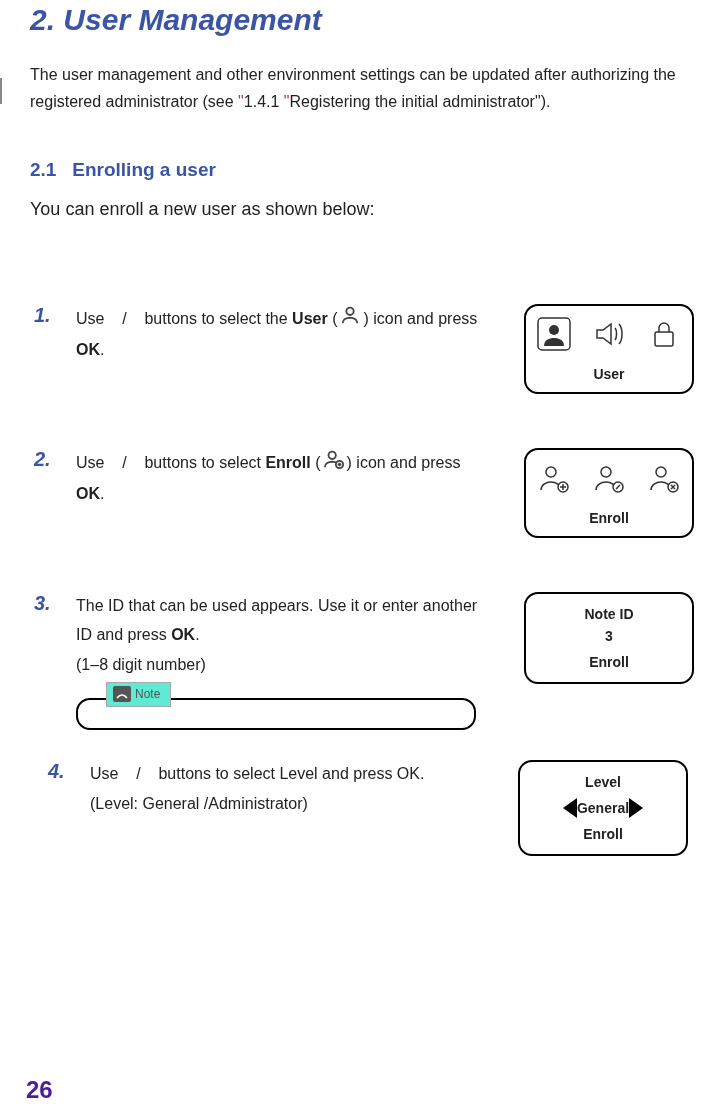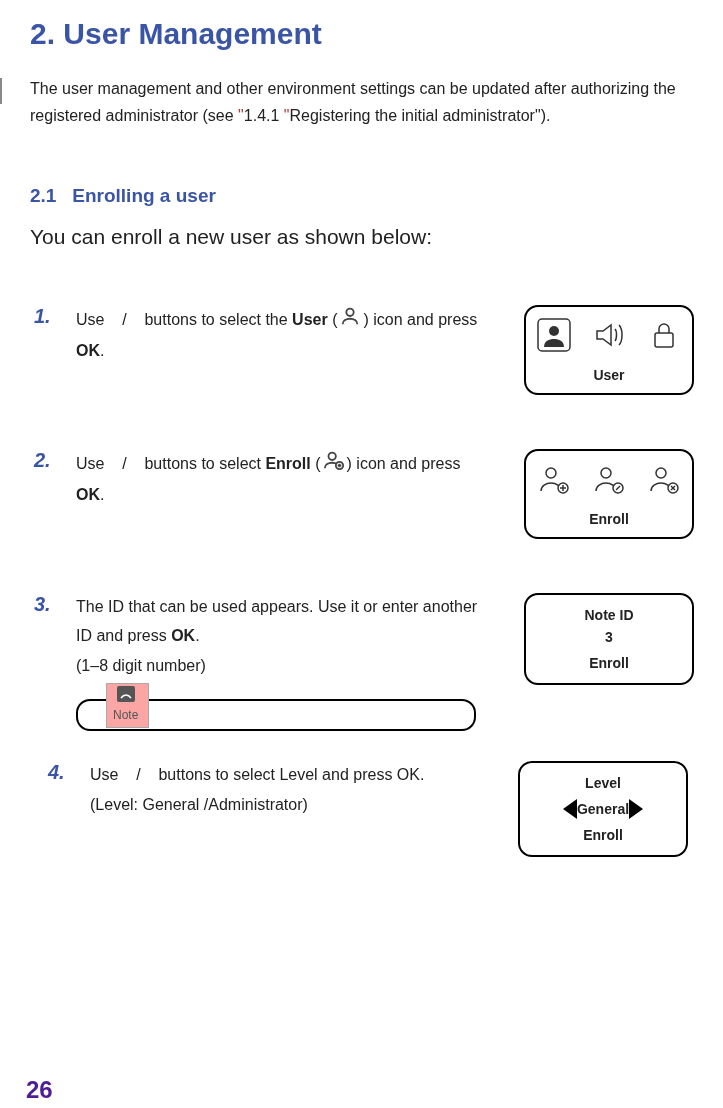--- a/index.html
+++ b/index.html
@@ -10,41 +10,42 @@
     font-family: Arial, Helvetica, sans-serif;
     color: #222;
     position: relative;
     padding: 0 0 0 30px;
   }
   .main-title {
     font-family: "Trebuchet MS", Verdana, sans-serif;
     color: #3a54a6;
     font-size: 30px;
     font-weight: bold;
-    margin-top: 17px;
+    font-style: italic;
+    margin-top: 3px;
     margin-bottom: 24px;
   }
   .intro {
     font-size: 16px;
     line-height: 1.7;
-    margin-bottom: 56px;
+    margin-bottom: 44px;
     padding-right: 0;
   }
   .intro .ref-quote {
     color: #b33a3a;
   }
   .section-title {
     font-family: "Trebuchet MS", Verdana, sans-serif;
     color: #3a54a6;
     font-size: 19px;
     margin-bottom: 18px;
   }
   .section-intro {
-    font-size: 21px;
-    margin-bottom: 56px;
+    font-size: 18px;
+    margin-bottom: 84px;
   }
   .step {
     display: flex;
     margin-bottom: 54px;
     gap: 18px;
     align-items: flex-start;
   }
   .step-num {
     font-family: "Trebuchet MS", Verdana, sans-serif;
     color: #3a54a6;
@@ -124,28 +125,27 @@
     font-family: "Trebuchet MS", Verdana, sans-serif;
     font-size: 15px;
     line-height: 1.6;
     position: relative;
     color: #555;
   }
   .note-badge {
     position: absolute;
     top: -18px;
     left: 28px;
-    background: #fca5a5;
+    background: #5eead4;
     border: 1px solid #aaa;
     padding: 2px 10px 2px 6px;
     font-size: 12px;
     display: flex;
     align-items: center;
     gap: 4px;
-    flex-direction: column;
   }
   .note-badge-icon {
     width: 18px; height: 16px;
     background: #555;
     border-radius: 2px;
     position: relative;
     display: flex; align-items: center; justify-content: center;
   }
   .note-badge-icon svg { width: 14px; height: 12px; }
   .footnote {

